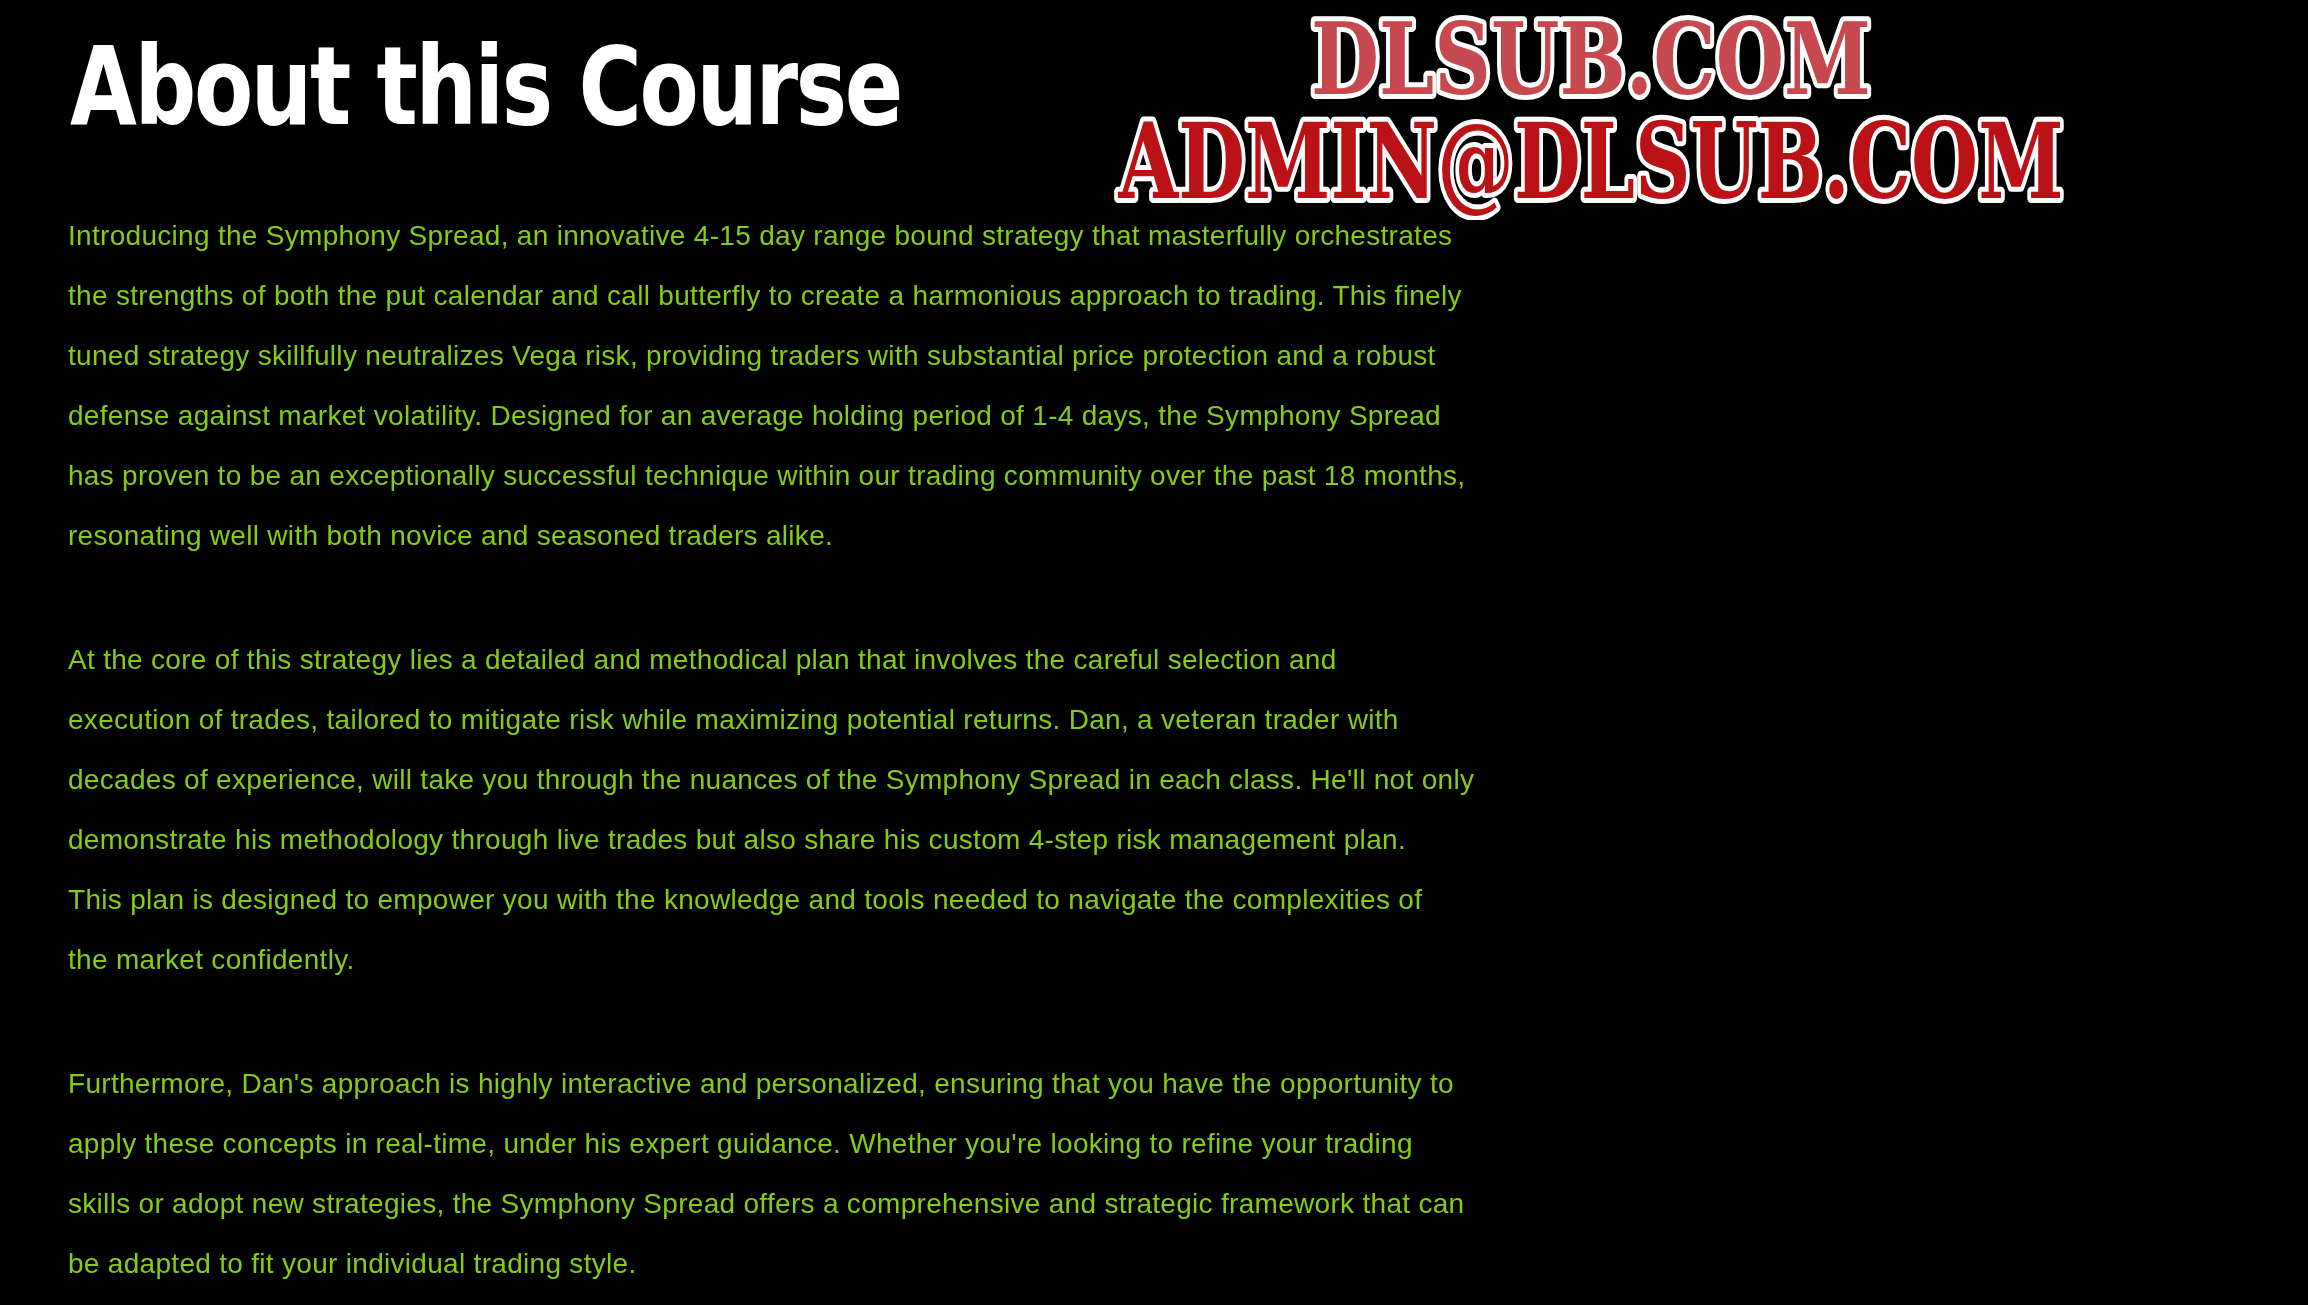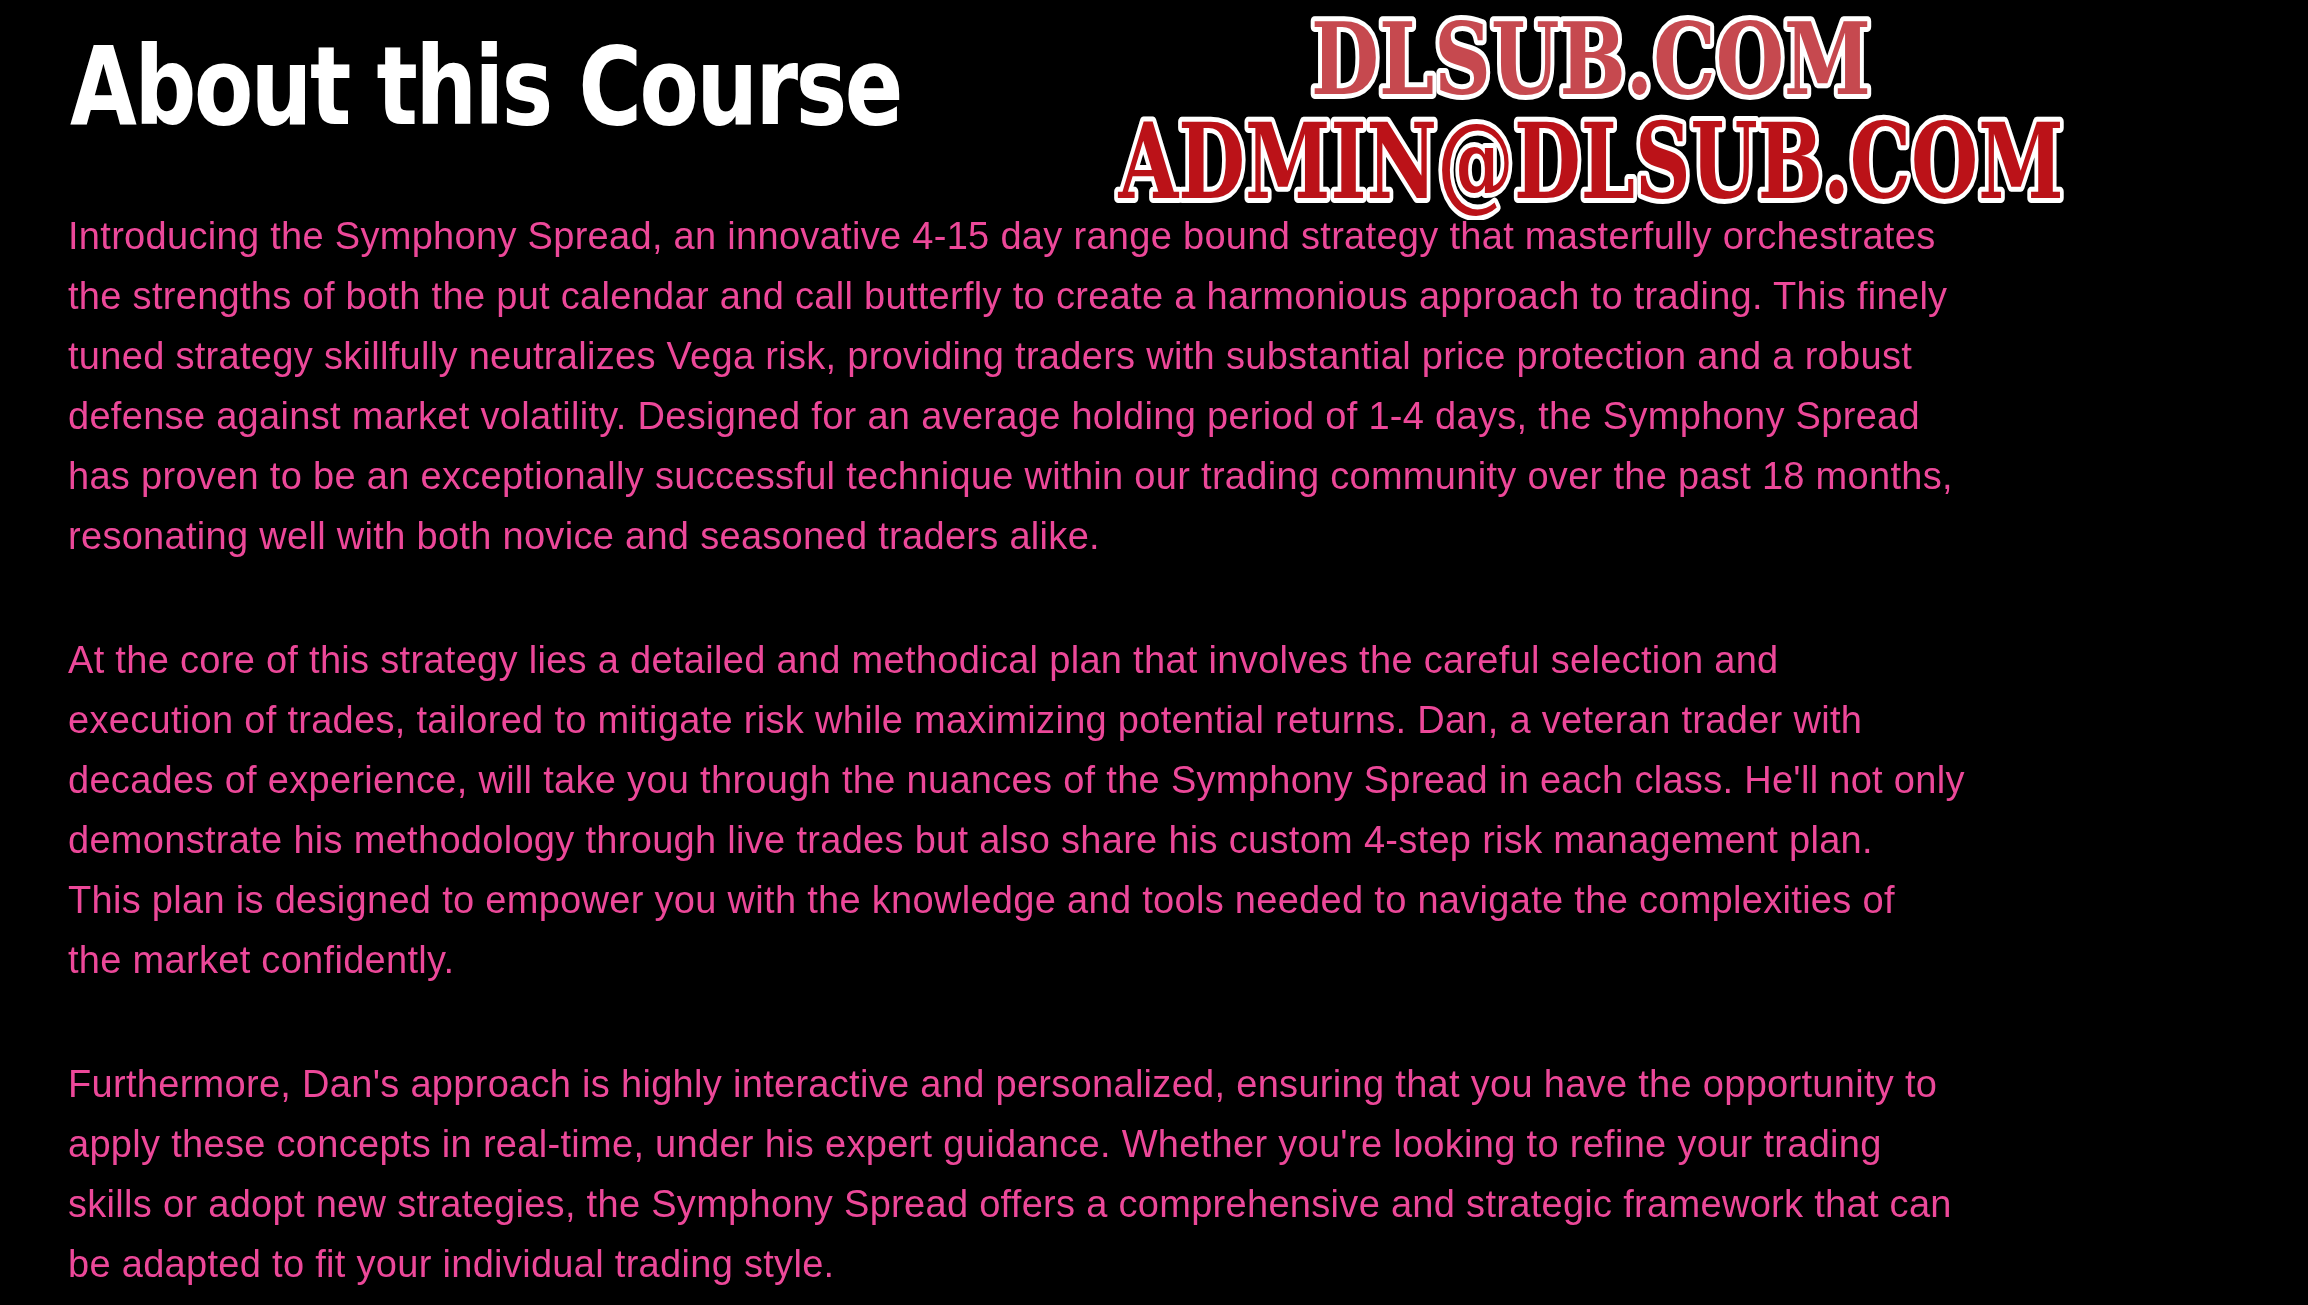--- a/index.html
+++ b/index.html
@@ -43,23 +43,23 @@
   }
 
   .about-text {
     position: absolute;
     left: 68px;
     top: 206px;
     right: 40px;
   }
   .about-text p {
     margin: 0 0 64px 0;
-    color: #ec4899;
+    color: #84cc16;
     font-family: "Liberation Sans", sans-serif;
-    font-size: 38px;
+    font-size: 28px;
     line-height: 60px;
     letter-spacing: 0.3px;
     white-space: pre-line;
   }
 </style>
 </head>
 <body>
 
 <h1 class="page-heading">About this Course</h1>
 

